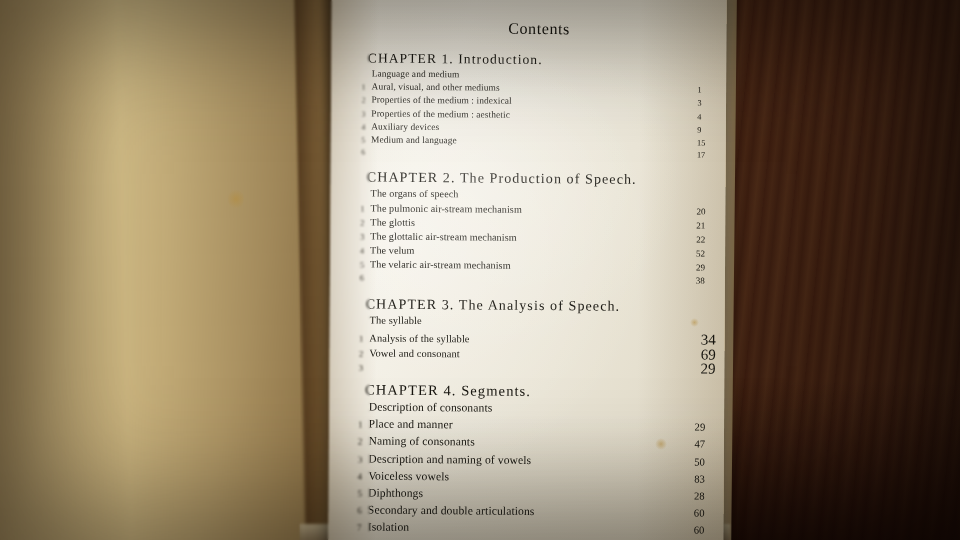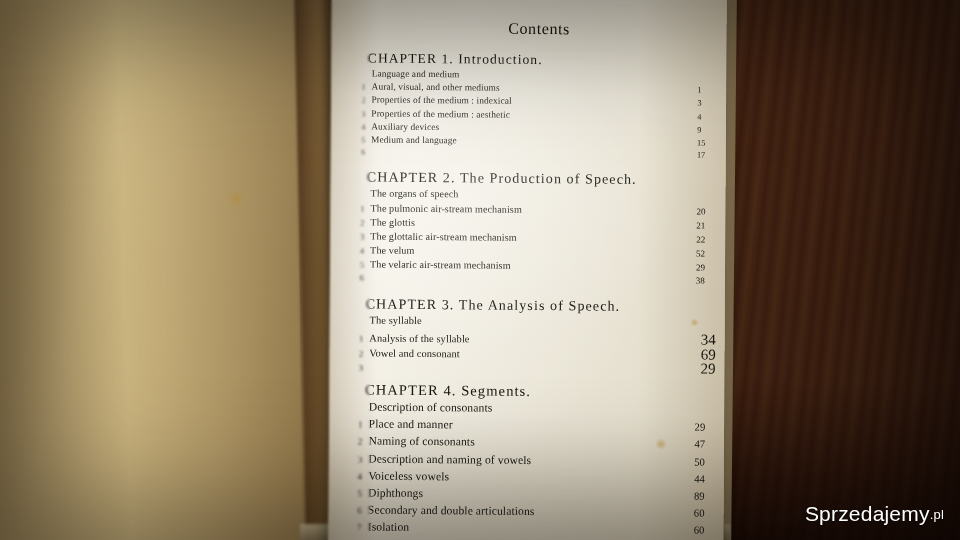--- a/index.html
+++ b/index.html
@@ -339,26 +339,26 @@
         <span class="page">47</span>
       </div>
       <div class="row">
         <span class="num">3</span>
         <span class="title">Description and naming of vowels</span>
         <span class="page">50</span>
       </div>
       <div class="row">
         <span class="num">4</span>
         <span class="title">Voiceless vowels</span>
-        <span class="page">44</span>
+        <span class="page">83</span>
       </div>
       <div class="row">
         <span class="num">5</span>
         <span class="title">Diphthongs</span>
-        <span class="page">89</span>
+        <span class="page">28</span>
       </div>
       <div class="row">
         <span class="num">6</span>
         <span class="title">Secondary and double articulations</span>
         <span class="page">60</span>
       </div>
       <div class="row">
         <span class="num">7</span>
         <span class="title">Isolation</span>
         <span class="page">60</span>
@@ -374,17 +374,14 @@
   </div>
 
   <div class="glare"></div>
   <div class="focus-blur-left"></div>
   <div class="soft-top"></div>
   <div class="spot1"></div>
   <div class="spot2"></div>
   <div class="spot3"></div>
   <div class="vignette"></div>
 
-  <div class="watermark">
-    <span>Sprzedajemy</span><span class="dotpl">.pl</span>
-  </div>
 
 </div>
 
 </body></html>

